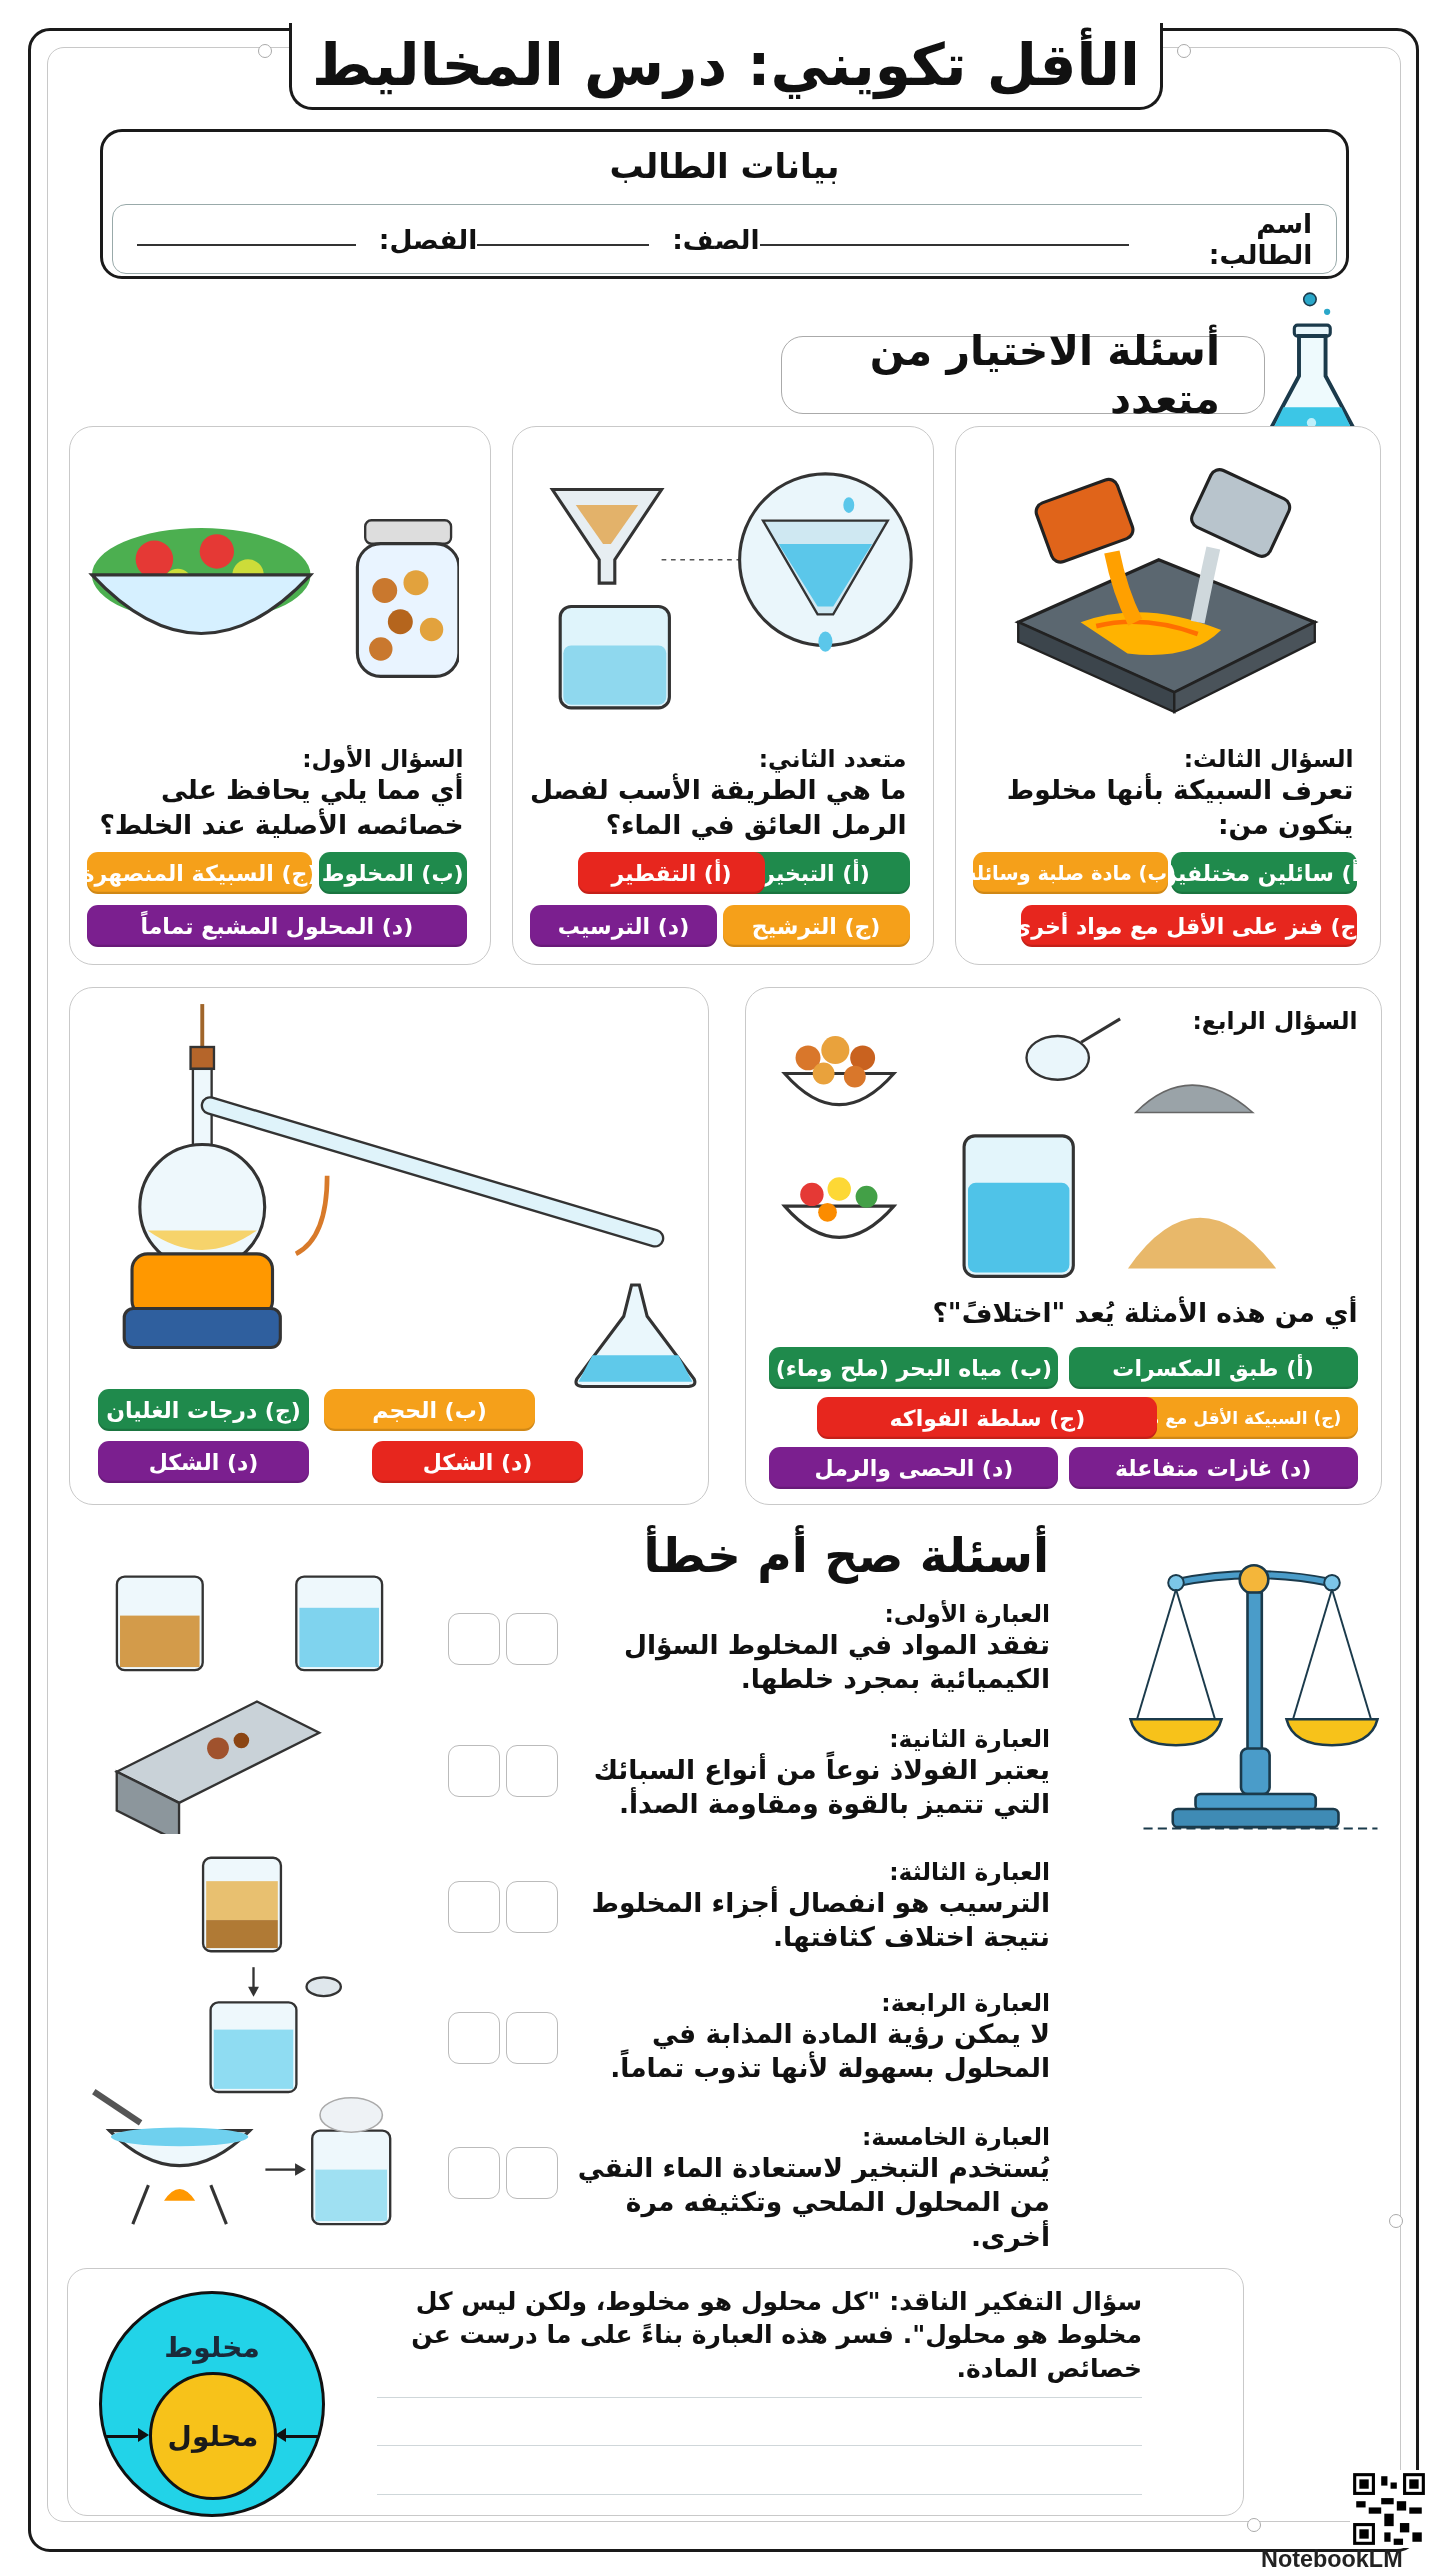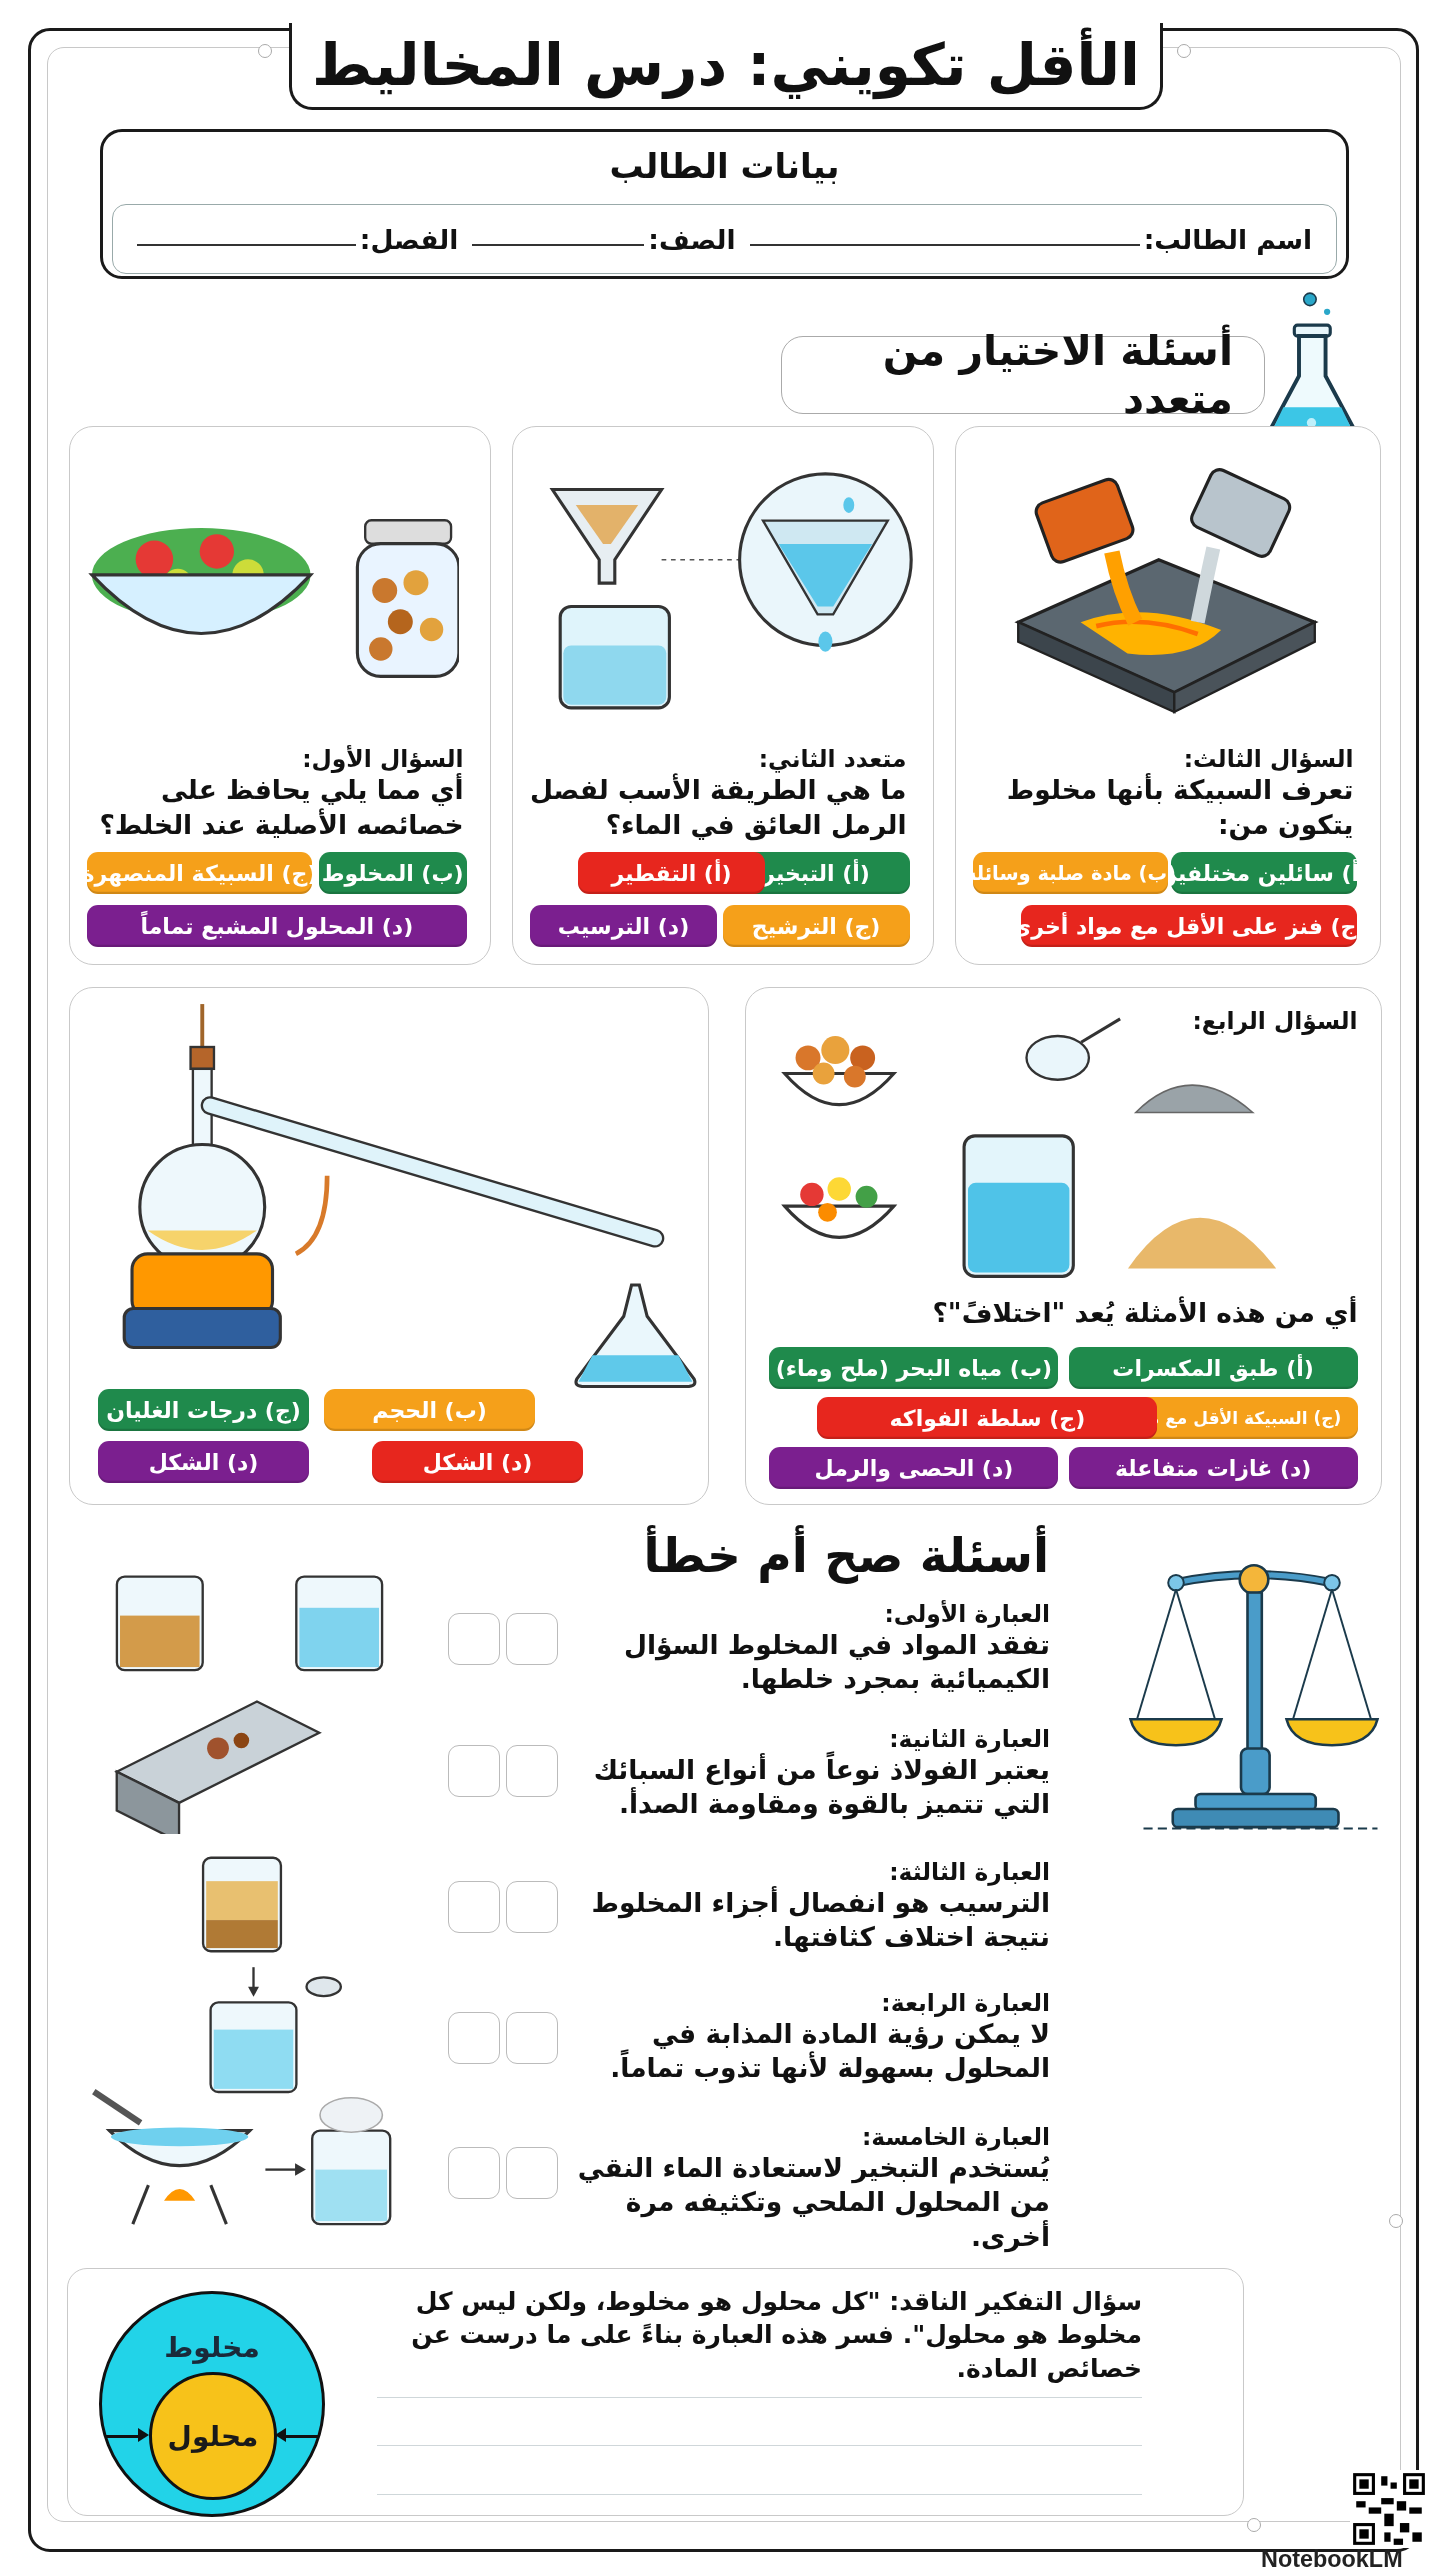--- a/index.html
+++ b/index.html
@@ -7,23 +7,23 @@
   body { font-family: "DejaVu Sans", sans-serif; color: #111; position: relative; overflow: hidden; }
   .abs { position: absolute; }
   .frame { left: 28px; top: 28px; width: 1391px; height: 2524px; border: 3.1px solid #1a1a1a; border-radius: 22px; }
   .frame-inner { left: 47px; top: 47px; width: 1354px; height: 2475px; border: 1.6px solid #c8c8c8; border-radius: 17px; }
   .title-box { left: 289px; top: 23.4px; width: 874px; height: 87px; background: #fff; border: 3.1px solid #1a1a1a; border-top: none; border-radius: 0 0 23.4px 23.4px; display: flex; align-items: center; justify-content: center; }
   .title-box h1 { font-size: 58px; font-weight: bold; letter-spacing: 0.8px; }
   .dot { width: 14px; height: 14px; border: 1.6px solid #aaa; border-radius: 50%; background: #fff; }
   .student-box { left: 100px; top: 129px; width: 1249px; height: 150px; border: 3.1px solid #1a1a1a; border-radius: 22px; }
   .student-title { position: absolute; top: 14px; width: 100%; text-align: center; font-size: 34px; font-weight: bold; }
   .student-fields { position: absolute; left: 9.4px; right: 9.4px; top: 72px; height: 70px; border: 1.6px solid #9aa; border-radius: 14px; display: flex; align-items: center; justify-content: space-between; padding: 0 23.4px; }
-  .field { display: flex; align-items: center; gap: 4px; font-size: 26.5px; font-weight: bold; }
+  .field { display: flex; align-items: center; gap: 23px; font-size: 26.5px; font-weight: bold; }
   .field .line { display: inline-block; border-bottom: 2.3px solid #333; height: 1.6px; margin-top: 12.5px; }
-  .section-hdr { left: 781px; top: 336px; width: 484px; height: 78px; border: 1.6px solid #aaa; border-radius: 22px; display: flex; align-items: center; justify-content: center; padding-right: 31px; }
+  .section-hdr { left: 781px; top: 336px; width: 484px; height: 78px; border: 1.6px solid #aaa; border-radius: 22px; display: flex; align-items: center; justify-content: center; padding-right: 44px; }
   .section-hdr h2 { font-size: 41px; font-weight: bold; }
   .card { border: 1.6px solid #c9c9c9; border-radius: 24px; background: #fff; }
   .q-label { font-size: 23.4px; font-weight: bold; line-height: 1.2; }
   .q-text { font-size: 26.5px; font-weight: bold; line-height: 1.3; }
   .opt { position: absolute; height: 42px; border-radius: 11px; color: #fff; font-size: 22px; font-weight: bold; display: flex; align-items: center; justify-content: center; white-space: nowrap; box-shadow: inset 0 -2.3px 0 rgba(0,0,0,0.15); }
   .g { background: #1f8a4c; } .o { background: #f5a01a; } .r { background: #e7261e; margin-left: 48px; } .p { background: #7b1f8f; }
   .tf-title { font-size: 47px; font-weight: bold; }
   .stmt-label { font-size: 23.4px; font-weight: bold; }
   .stmt-text { font-size: 26.5px; font-weight: bold; line-height: 1.3; }
   .tfbox { width: 52px; height: 52px; border: 1.6px solid #bbb; border-radius: 11px; background: #fff; }

